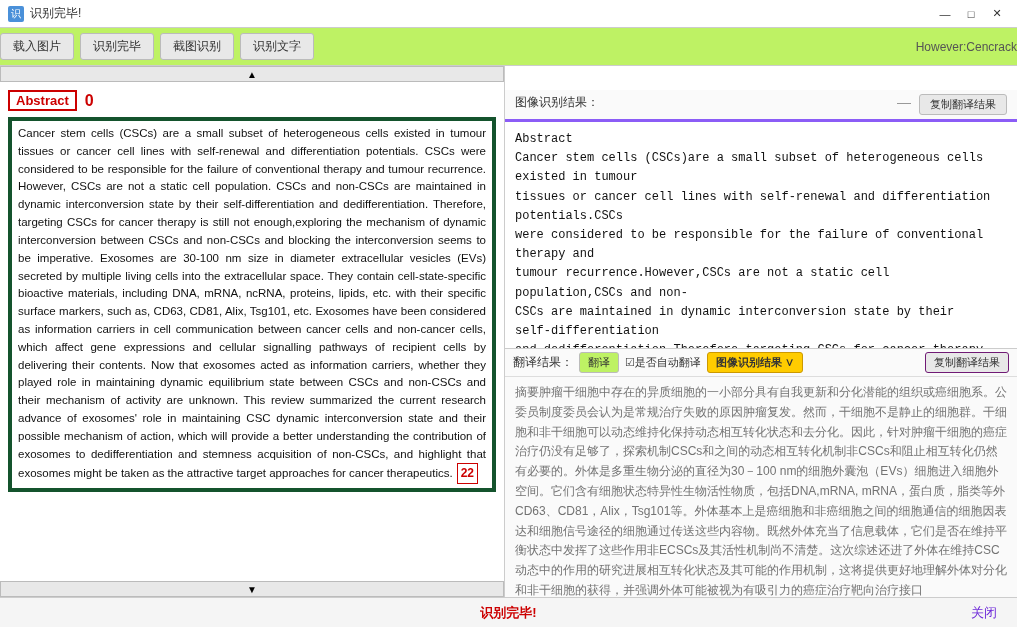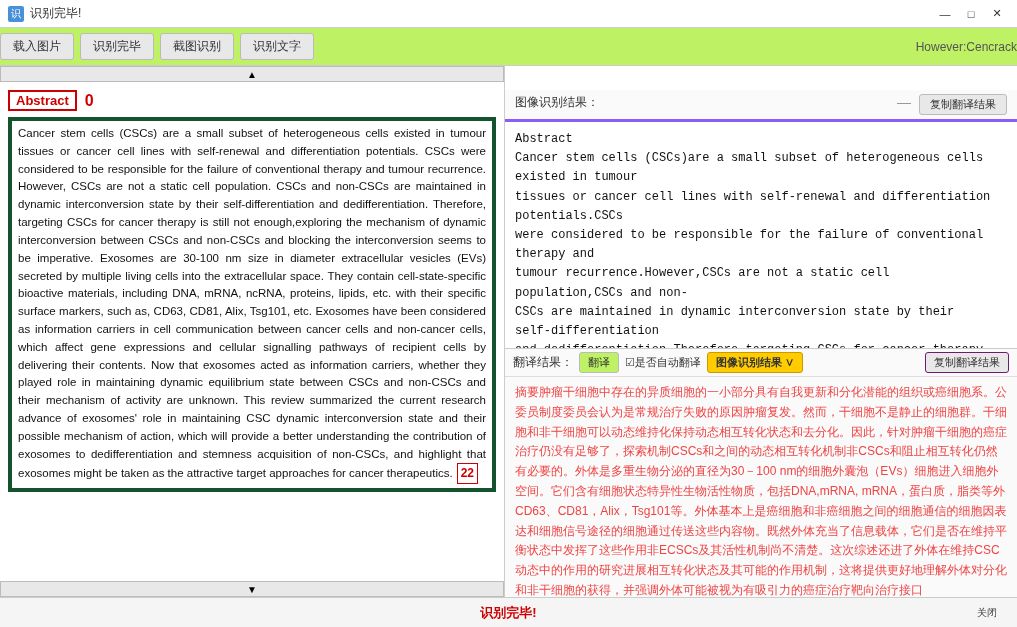--- a/index.html
+++ b/index.html
@@ -256,21 +256,21 @@
       border-radius: 3px;
       cursor: pointer;
       font-size: 11px;
     }
     .translation-text {
       height: 220px;
       overflow-y: auto;
       padding: 6px 10px;
       font-size: 12px;
       line-height: 1.65;
-      color: #ef4444;
+      color: #737373;
     }
     .translation-text::-webkit-scrollbar { width: 10px; }
     .translation-text::-webkit-scrollbar-track { background: #f0f0f0; }
     .translation-text::-webkit-scrollbar-thumb { background: #bbb; border-radius: 3px; }
 
     
     .status-bar {
       height: 30px;
       background: #f5f5f5;
       border-top: 1px solid #ccc;
@@ -280,22 +280,22 @@
       position: relative;
     }
     .status-text {
       color: #cc0000;
       font-size: 13px;
       font-weight: bold;
     }
     .close-link {
       position: absolute;
       right: 20px;
-      font-size: 10px;
-      color: #404040;
+      font-size: 13px;
+      color: #6d28d9;
       cursor: pointer;
       text-decoration: none;
     }
   </style>
 </head>
 <body>
 
 <div class="title-bar">
   <div class="title-bar-left">
     <div class="title-icon">识</div>

